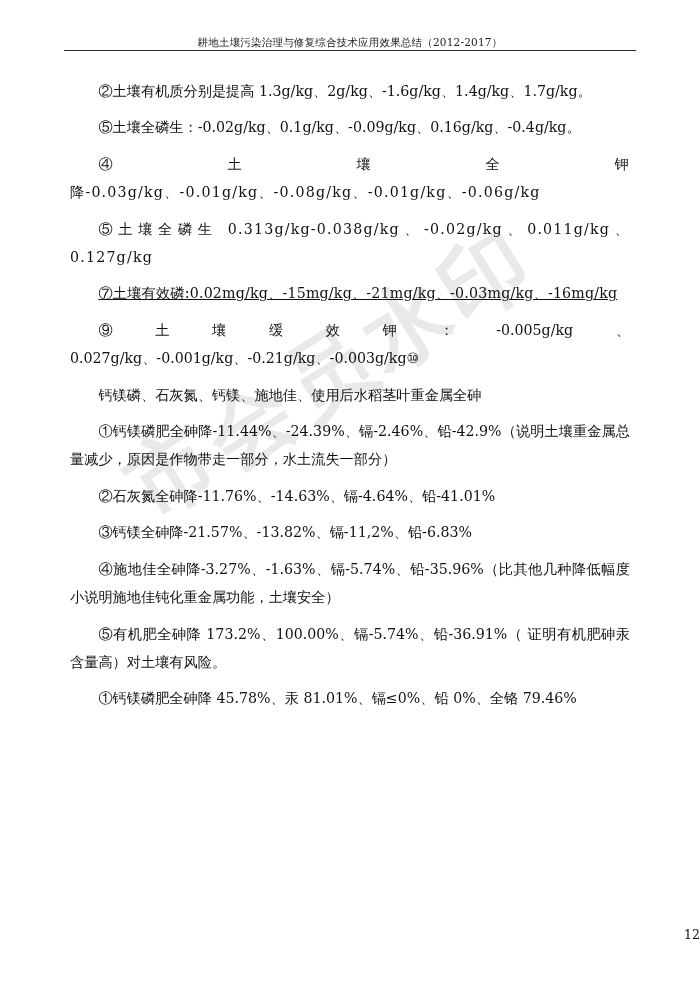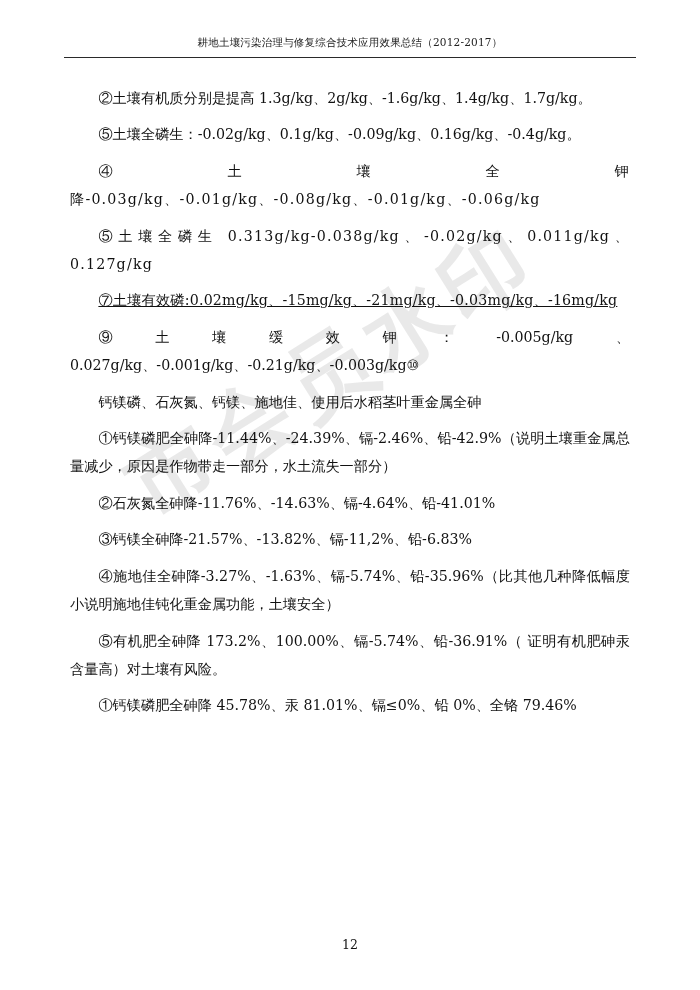--- a/index.html
+++ b/index.html
@@ -20,21 +20,20 @@
     height: 990px;
     box-sizing: border-box;
     padding: 36px 62px 0 62px;
     background: #ffffff;
   }
   .header {
     text-align: center;
     font-size: 10.5px;
     letter-spacing: 0.2px;
     color: #222;
-    padding-bottom: 7px;
     border-bottom: 1px solid #2a2a2a;
     margin: 0 2px 0 2px;
   }
   .body-text {
     position: relative;
     z-index: 2;
     margin-top: 26px;
     font-size: 14.2px;
     line-height: 2.00;
     color: #111;
@@ -66,22 +65,22 @@
     font-weight: bold;
     color: rgba(120,120,120,0.16);
     letter-spacing: 6px;
     line-height: 1.05;
     white-space: nowrap;
   }
   .footer {
     position: absolute;
     left: 0;
     right: 0;
-    bottom: 38px;
-    text-align: center;
+    bottom: 48px;
+    text-align: right;
     font-size: 12.5px;
     color: #111;
   }
 </style>
 </head>
 <body>
 
 <div class="page">
 
   <div class="header">耕地土壤污染治理与修复综合技术应用效果总结（2012-2017）</div>

